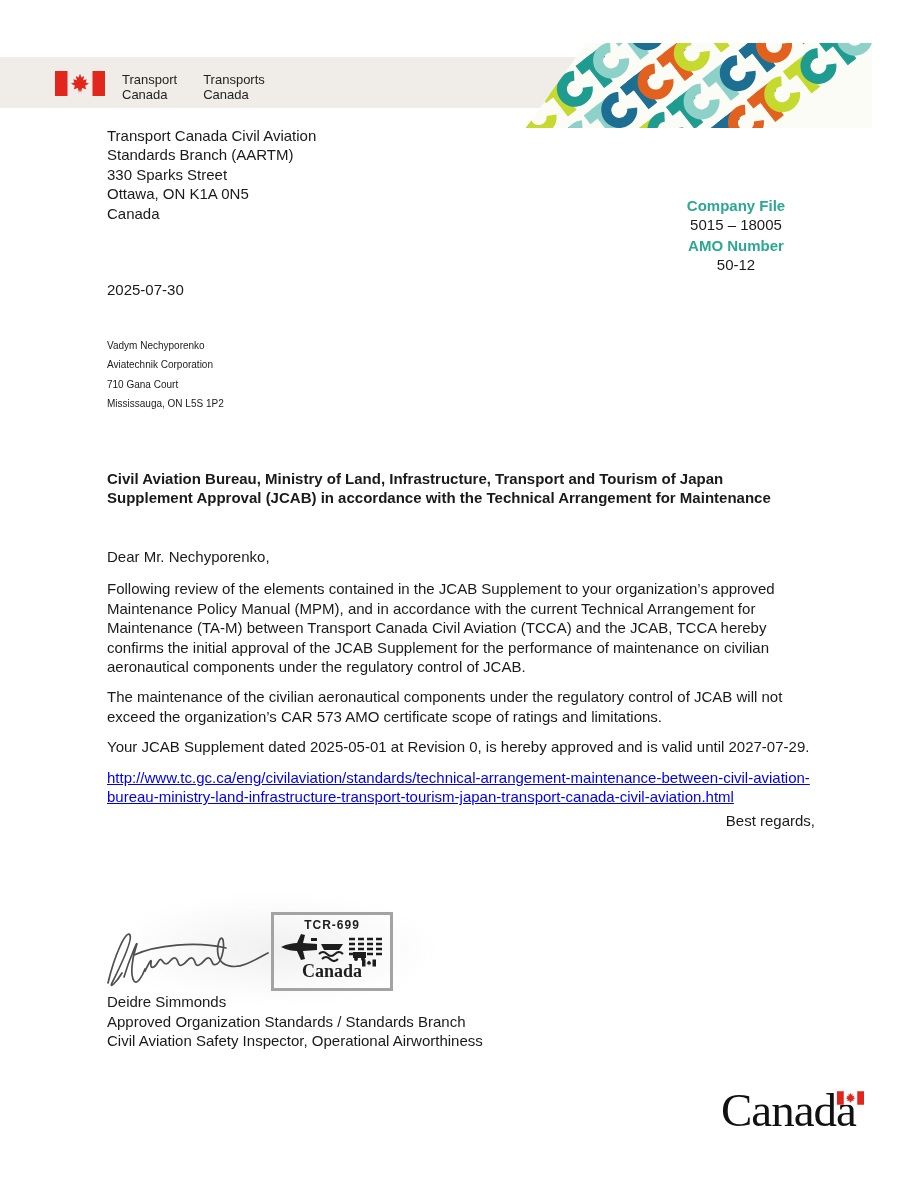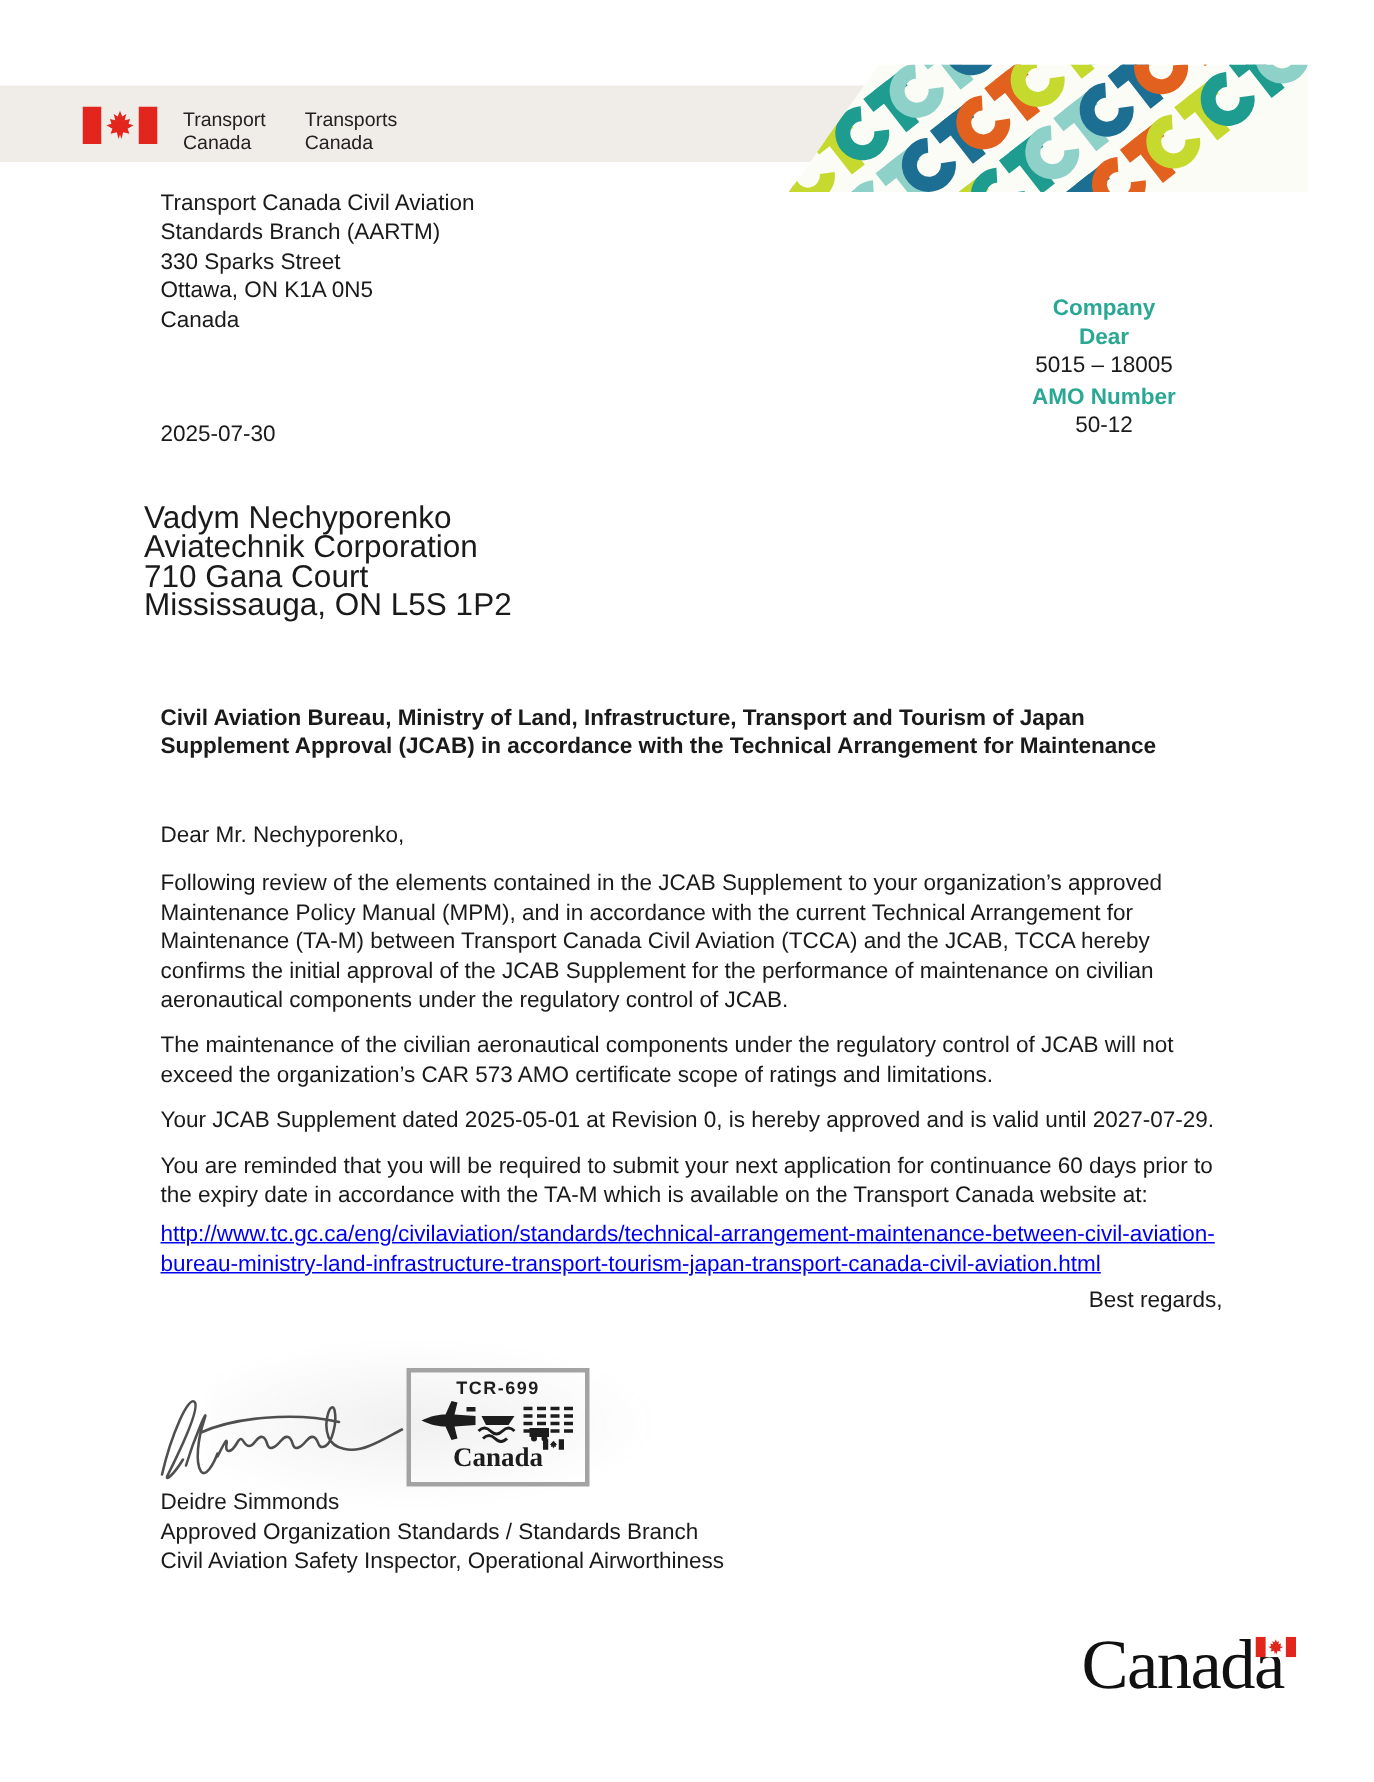--- a/index.html
+++ b/index.html
@@ -14,21 +14,21 @@
   .fip-col.en{margin-left:17px;}
   .fip-col.fr{margin-left:26px;}
   .tc-pattern{position:absolute;right:0;top:38px;width:352px;height:95px;}
 
   
   .sender{position:absolute;left:107px;top:126px;font-size:15px;line-height:19.4px;}
   .refbox{position:absolute;left:684px;top:196px;width:104px;text-align:center;font-size:15px;line-height:19px;}
   .ref-label{color:#2ba894;font-weight:bold;}
   .ref-label.second{margin-top:2px;}
   .date{position:absolute;left:107px;top:281px;font-size:15px;}
-  .recipient{position:absolute;left:96px;top:336px;font-size:21px;line-height:19.4px;}
+  .recipient{position:absolute;left:107px;top:336px;font-size:10px;line-height:19.4px;}
 
   
   .subject{position:absolute;left:107px;top:469px;width:706px;font-size:15px;line-height:19.4px;font-weight:bold;}
   .letter{position:absolute;left:107px;top:547px;width:708px;font-size:15px;line-height:19.4px;}
   .letter p{margin:0 0 11px 0;}
   .letter p.salutation{margin-bottom:13px;}
   .letter p.p4{margin-bottom:7px;}
   .letter a.doclink{color:#0000ee;text-decoration:underline;display:block;margin:0 0 5px 0;word-break:normal;}
   .letter p.closing{margin:0;text-align:right;}
 
@@ -148,21 +148,21 @@
 
   <div class="sender">
     <div>Transport Canada Civil Aviation</div>
     <div>Standards Branch (AARTM)</div>
     <div>330 Sparks Street</div>
     <div>Ottawa, ON K1A 0N5</div>
     <div>Canada</div>
   </div>
 
   <div class="refbox">
-    <div class="ref-label">Company Dear</div>
+    <div class="ref-label">Company File</div>
     <div class="ref-value">5015 – 18005</div>
     <div class="ref-label second">AMO Number</div>
     <div class="ref-value">50-12</div>
   </div>
 
   <div class="date">2025-07-30</div>
 
   <div class="recipient">
     <div>Vadym Nechyporenko</div>
     <div>Aviatechnik Corporation</div>
@@ -170,21 +170,20 @@
     <div>Mississauga, ON L5S 1P2</div>
   </div>
 
   <div class="subject">Civil Aviation Bureau, Ministry of Land, Infrastructure, Transport and Tourism of Japan Supplement Approval (JCAB) in accordance with the Technical Arrangement for Maintenance</div>
 
   <div class="letter">
     <p class="salutation">Dear Mr. Nechyporenko,</p>
     <p>Following review of the elements contained in the JCAB Supplement to your organization’s approved Maintenance Policy Manual (MPM), and in accordance with the current Technical Arrangement for Maintenance (TA-M) between Transport Canada Civil Aviation (TCCA) and the JCAB, TCCA hereby confirms the initial approval of the JCAB Supplement for the performance of maintenance on civilian aeronautical components under the regulatory control of JCAB.</p>
     <p>The maintenance of the civilian aeronautical components under the regulatory control of JCAB will not exceed the organization’s CAR 573 AMO certificate scope of ratings and limitations.</p>
     <p>Your JCAB Supplement dated 2025-05-01 at Revision 0, is hereby approved and is valid until 2027-07-29.</p>
-    <p class="p4">You are reminded that you will be required to submit your next application for continuance 60 days prior to the expiry date in accordance with the TA-M which is available on the Transport Canada website at:</p>
     <a class="doclink" href="#">http://www.tc.gc.ca/eng/civilaviation/standards/technical-arrangement-maintenance-between-civil-aviation-bureau-ministry-land-infrastructure-transport-tourism-japan-transport-canada-civil-aviation.html</a>
     <p class="closing">Best regards,</p>
   </div>
 
   <div class="smudge"></div>
 
   <svg class="signature" viewBox="0 0 175 78">
     <g fill="none" stroke="#3c3c3c" stroke-width="1.7" stroke-linecap="round" opacity="0.9">
       <path d="M8,62 C14,36 26,8 30,14 C33,20 18,50 12,62 C9,68 16,62 22,52"></path>
       <path d="M24,56 C30,36 40,14 36,26 C32,38 30,54 34,60 C37,64 42,56 45,48"></path>

